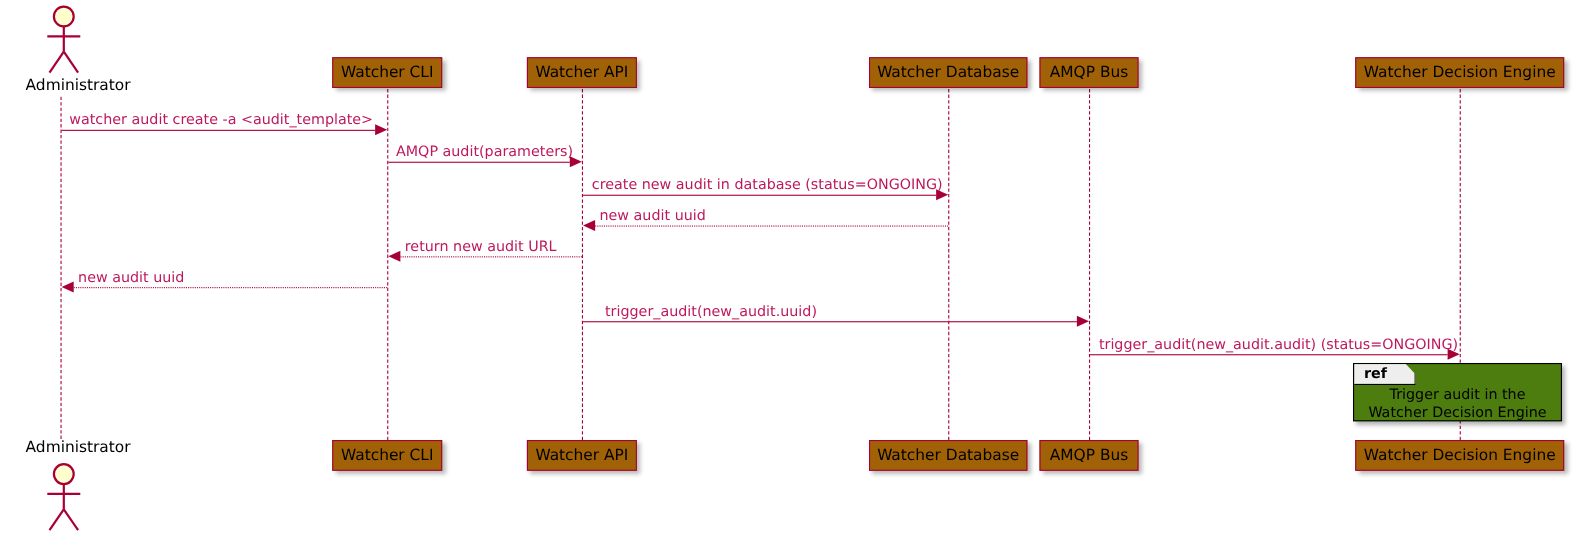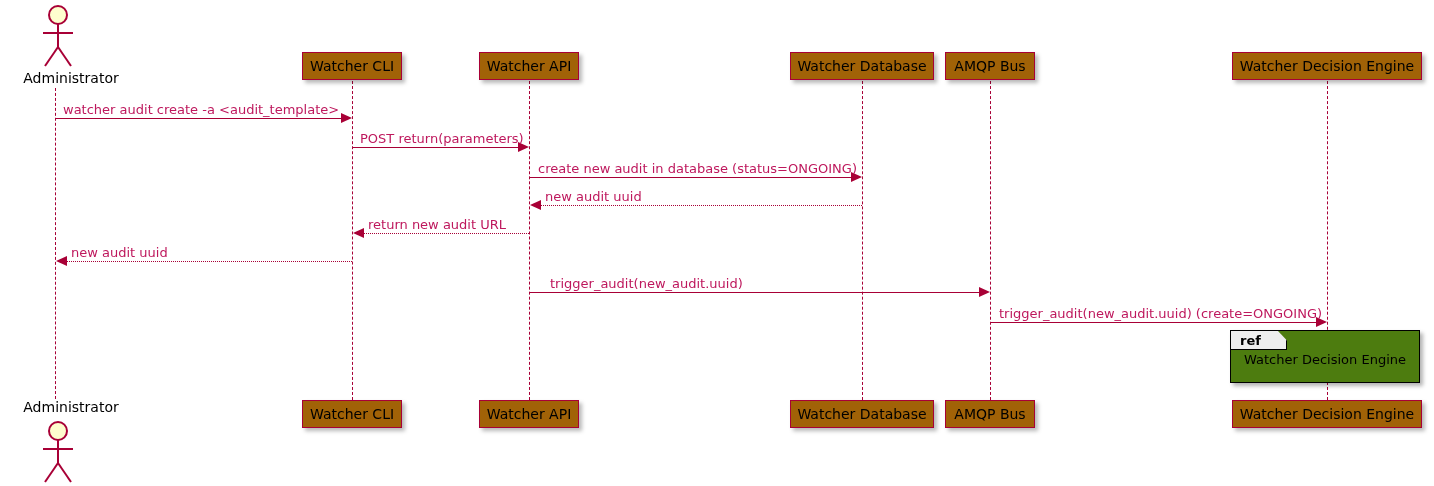--- a/index.html
+++ b/index.html
@@ -169,21 +169,21 @@
   <div class="participant" style="left:790px; top:400px; width:144px;">Watcher Database</div>
   <div class="participant" style="left:945px; top:400px; width:90px;">AMQP Bus</div>
   <div class="participant" style="left:1232px; top:400px; width:190px;">Watcher Decision Engine</div>
 
   <div class="msg-line" style="left:56px; top:118px; width:285px;"></div>
   <div class="arrowhead right" style="left:341px; top:113px;"></div>
   <div class="msg-label" style="left:63px; top:103px;">watcher audit create -a &lt;audit_template&gt;</div>
 
   <div class="msg-line" style="left:353px; top:147px; width:165px;"></div>
   <div class="arrowhead right" style="left:518px; top:142px;"></div>
-  <div class="msg-label" style="left:360px; top:132px;">POST return(parameters)</div>
+  <div class="msg-label" style="left:360px; top:132px;">AMQP audit(parameters)</div>
 
   <div class="msg-line" style="left:530px; top:177px; width:321px;"></div>
   <div class="arrowhead right" style="left:851px; top:172px;"></div>
   <div class="msg-label" style="left:538px; top:162px;">create new audit in database (status=ONGOING)</div>
 
   <div class="msg-line dotted" style="left:541px; top:205px; width:321px;"></div>
   <div class="arrowhead left" style="left:530px; top:200px;"></div>
   <div class="msg-label" style="left:545px; top:190px;">new audit uuid</div>
 
   <div class="msg-line dotted" style="left:364px; top:233px; width:165px;"></div>
@@ -193,22 +193,23 @@
   <div class="msg-line dotted" style="left:67px; top:261px; width:285px;"></div>
   <div class="arrowhead left" style="left:56px; top:256px;"></div>
   <div class="msg-label" style="left:71px; top:246px;">new audit uuid</div>
 
   <div class="msg-line" style="left:530px; top:292px; width:449px;"></div>
   <div class="arrowhead right" style="left:979px; top:287px;"></div>
   <div class="msg-label" style="left:550px; top:277px;">trigger_audit(new_audit.uuid)</div>
 
   <div class="msg-line" style="left:991px; top:322px; width:325px;"></div>
   <div class="arrowhead right" style="left:1316px; top:317px;"></div>
-  <div class="msg-label" style="left:999px; top:307px;">trigger_audit(new_audit.uuid) (create=ONGOING)</div>
+  <div class="msg-label" style="left:999px; top:307px;">trigger_audit(new_audit.audit) (status=ONGOING)</div>
 
   <div class="ref-box" style="left:1230px; top:330px; width:190px; height:53px;">
     <div class="ref-tab" style="width:56px;">ref</div>
     <div class="ref-body">
+      <div>Trigger audit in the</div>
       <div>Watcher Decision Engine</div>
     </div>
   </div>
 
 </div>
 
 </body></html>

